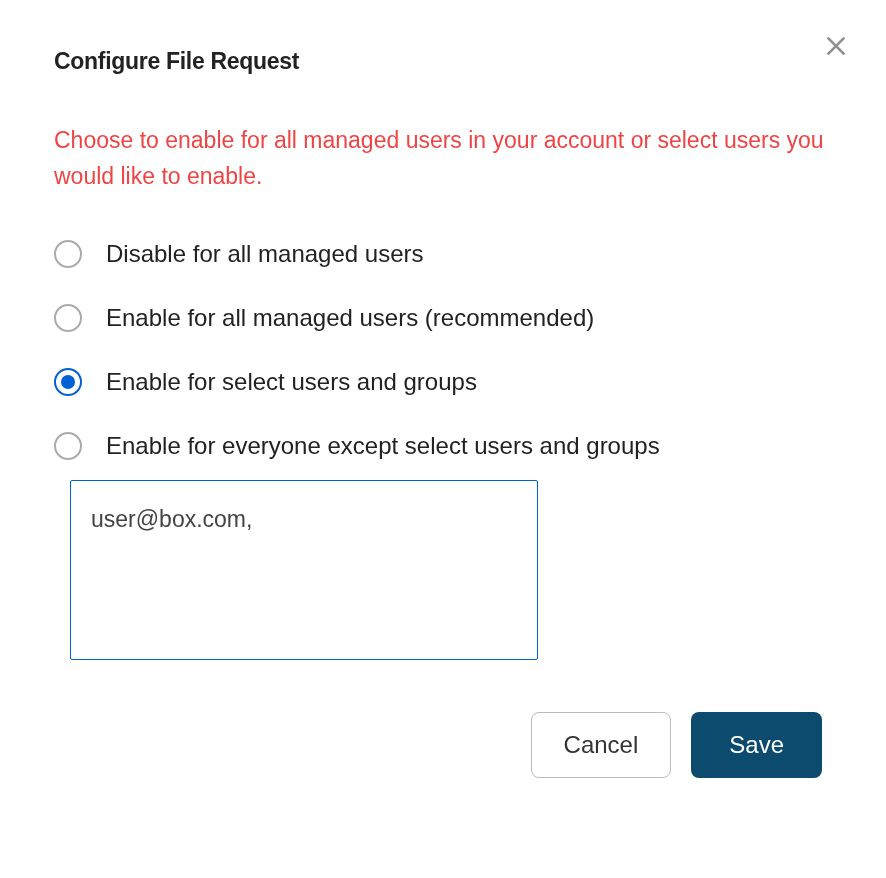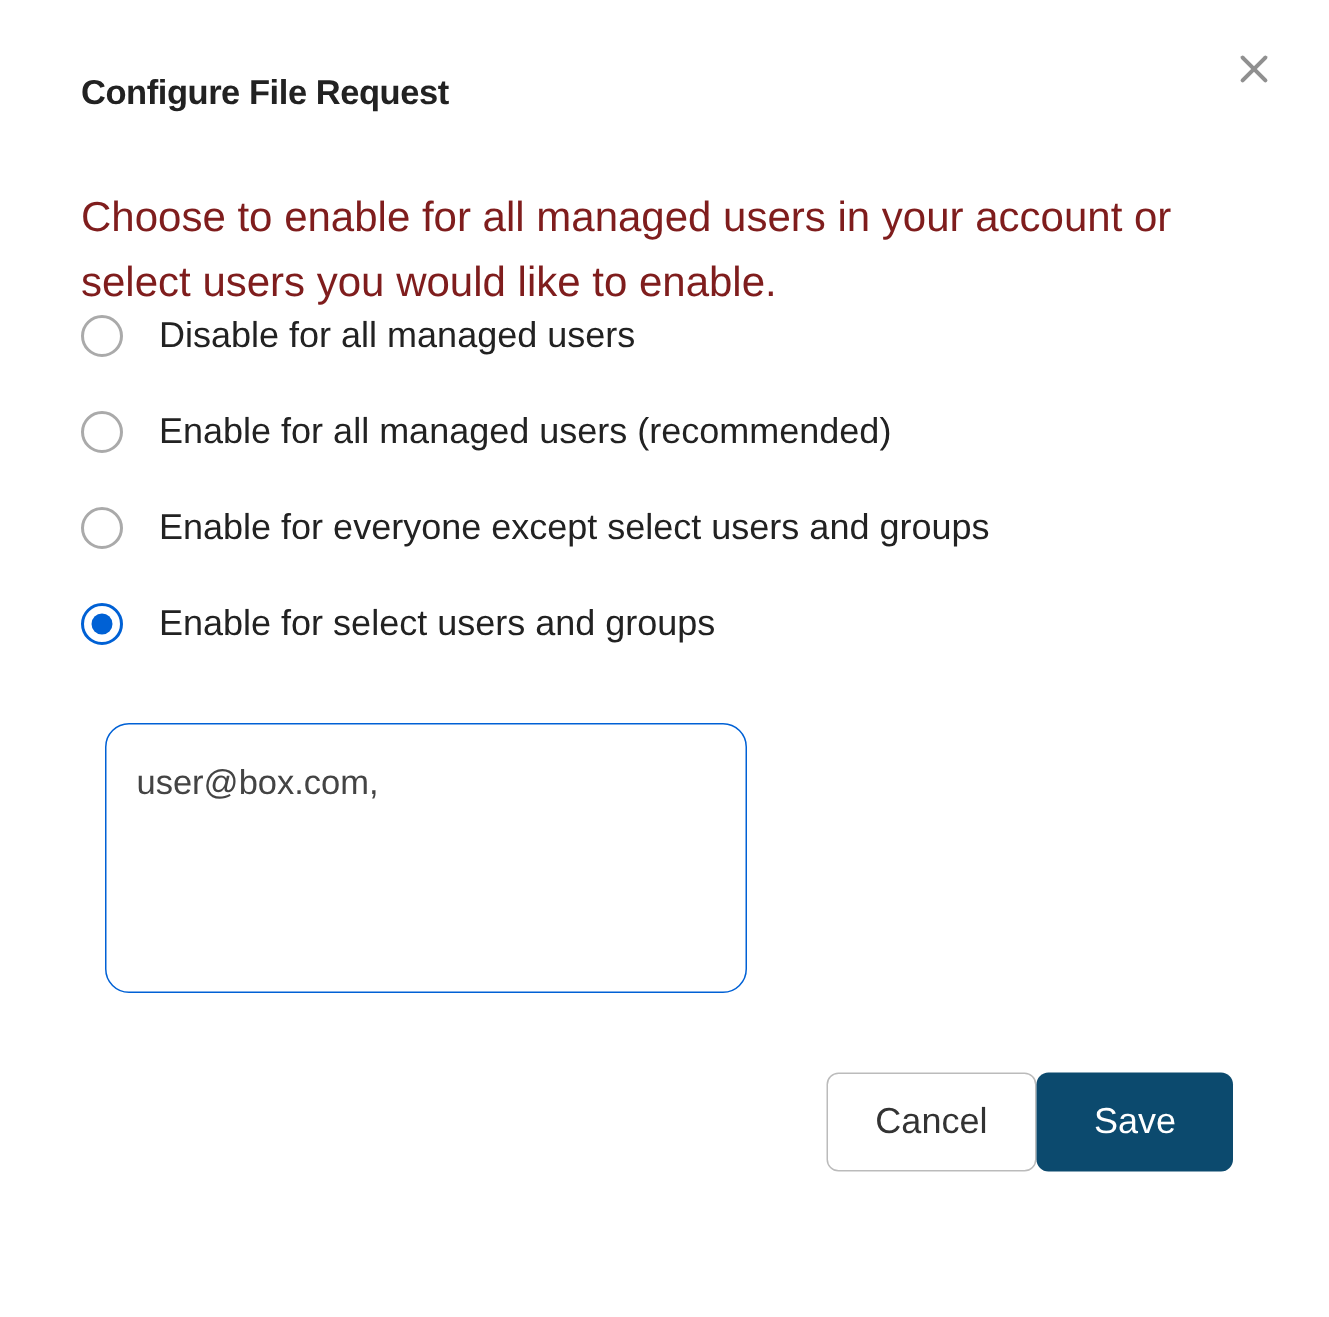--- a/index.html
+++ b/index.html
@@ -37,29 +37,30 @@
       height: 26px;
     }
     .title {
       font-size: 23px;
       font-weight: 700;
       color: #222;
       margin-bottom: 48px;
       letter-spacing: -0.3px;
     }
     .description {
-      font-size: 28px;
-      color: #7f1d1d;
+      font-size: 23px;
+      color: #ef4444;
       line-height: 1.55;
+      margin-bottom: 46px;
     }
     .radio-group {
       display: flex;
       flex-direction: column;
       gap: 36px;
-      margin-bottom: 52px;
+      margin-bottom: 20px;
     }
     .radio-option {
       display: flex;
       align-items: center;
       gap: 24px;
       cursor: pointer;
     }
     .radio-circle {
       width: 28px;
       height: 28px;
@@ -91,35 +92,36 @@
       margin-left: 16px;
       margin-bottom: 48px;
     }
     .field-label {
       font-size: 24px;
       color: #767676;
       font-weight: 500;
       margin-bottom: 16px;
     }
     .text-input {
-      width: 428px;
+      width: 468px;
       height: 180px;
       border: 1px solid #0061d5;
-      border-radius: 16px;
+      border-radius: 2px;
       padding: 22px 20px;
       font-size: 23px;
       color: #444;
       font-family: inherit;
       resize: none;
       outline: none;
       line-height: 1.4;
     }
     .button-row {
       display: flex;
       justify-content: flex-end;
+      gap: 20px;
       padding-right: 10px;
     }
     .btn {
       padding: 18px 32px;
       font-size: 24px;
       border-radius: 8px;
       cursor: pointer;
       font-family: inherit;
       border: none;
     }
@@ -158,29 +160,29 @@
       <span class="radio-circle"></span>
       <span class="radio-label">Disable for all managed users</span>
     </div>
 
     <div class="radio-option">
       <span class="radio-circle"></span>
       <span class="radio-label">Enable for all managed users (recommended)</span>
     </div>
 
     <div class="radio-option">
-      <span class="radio-circle"></span>
-      <span class="radio-label">Enable for everyone except select users and groups</span>
-    </div>
-
-    <div class="radio-option">
       <span class="radio-circle selected">
           <span class="radio-dot"></span>
         </span>
       <span class="radio-label">Enable for select users and groups</span>
+    </div>
+
+    <div class="radio-option">
+      <span class="radio-circle"></span>
+      <span class="radio-label">Enable for everyone except select users and groups</span>
     </div>
 
   </div>
 
   <div class="field-section">
     <textarea class="text-input" style="">user@box.com, </textarea>
   </div>
 
   <div class="button-row">
     <button class="btn btn-cancel">Cancel</button>

